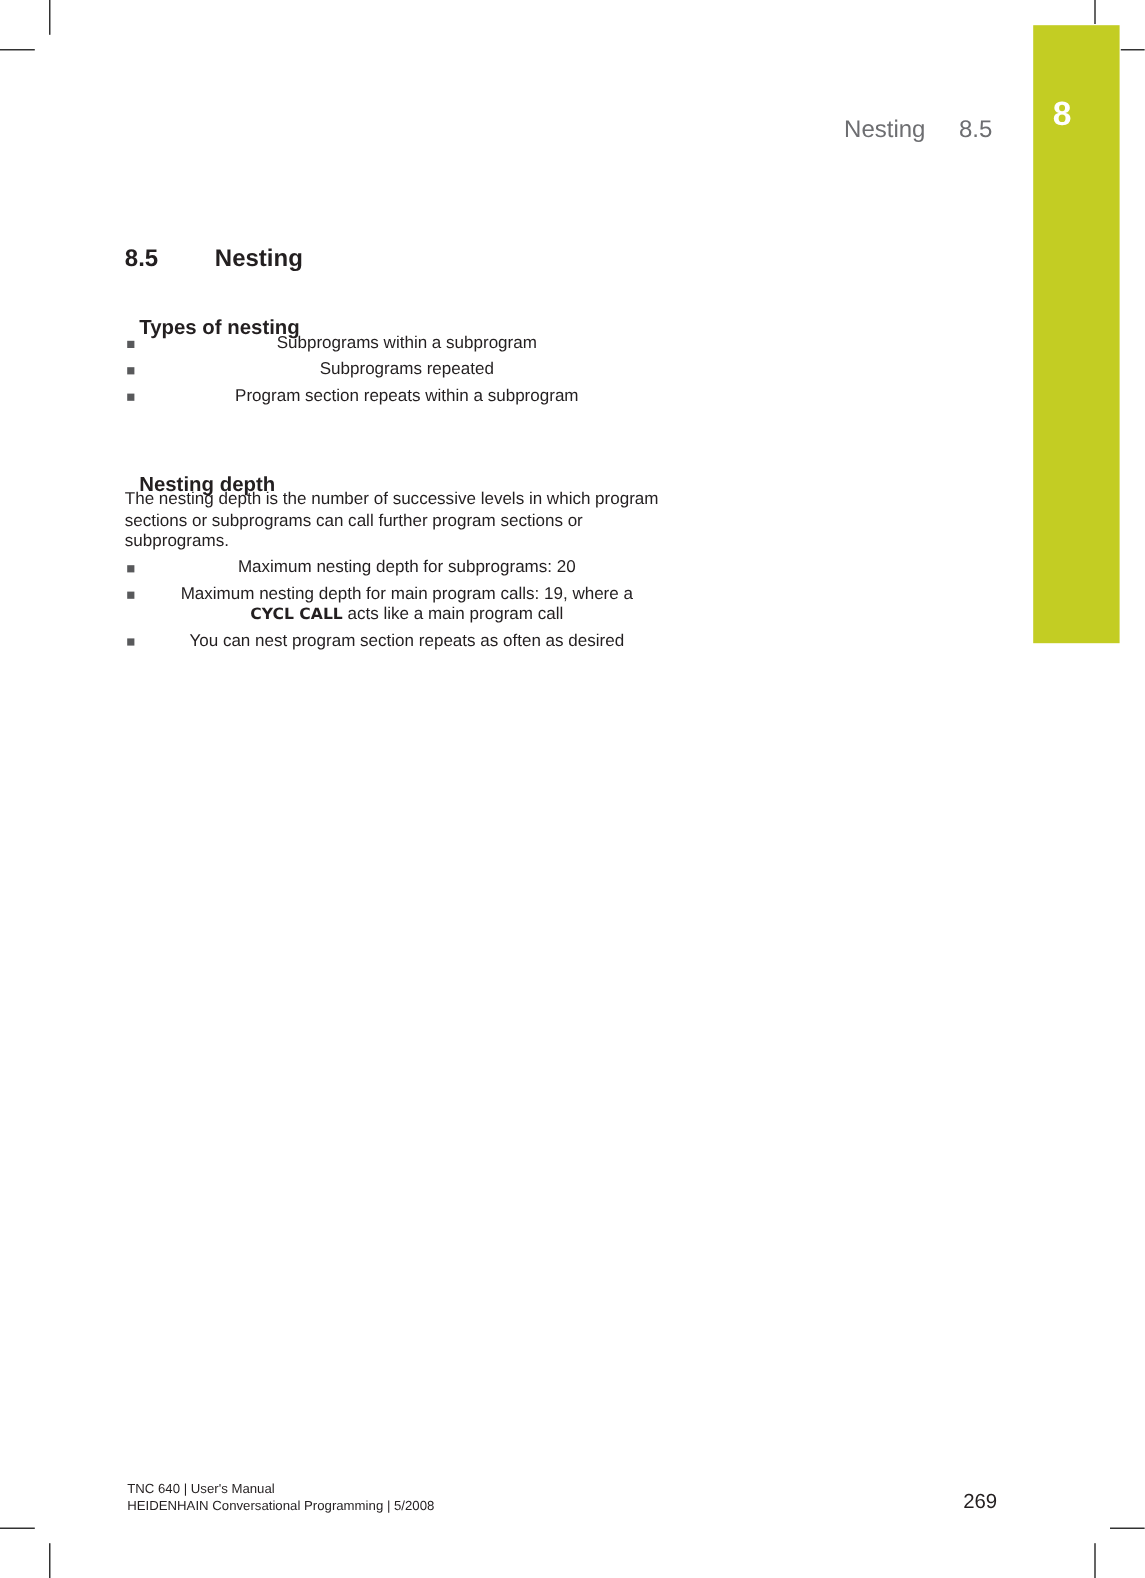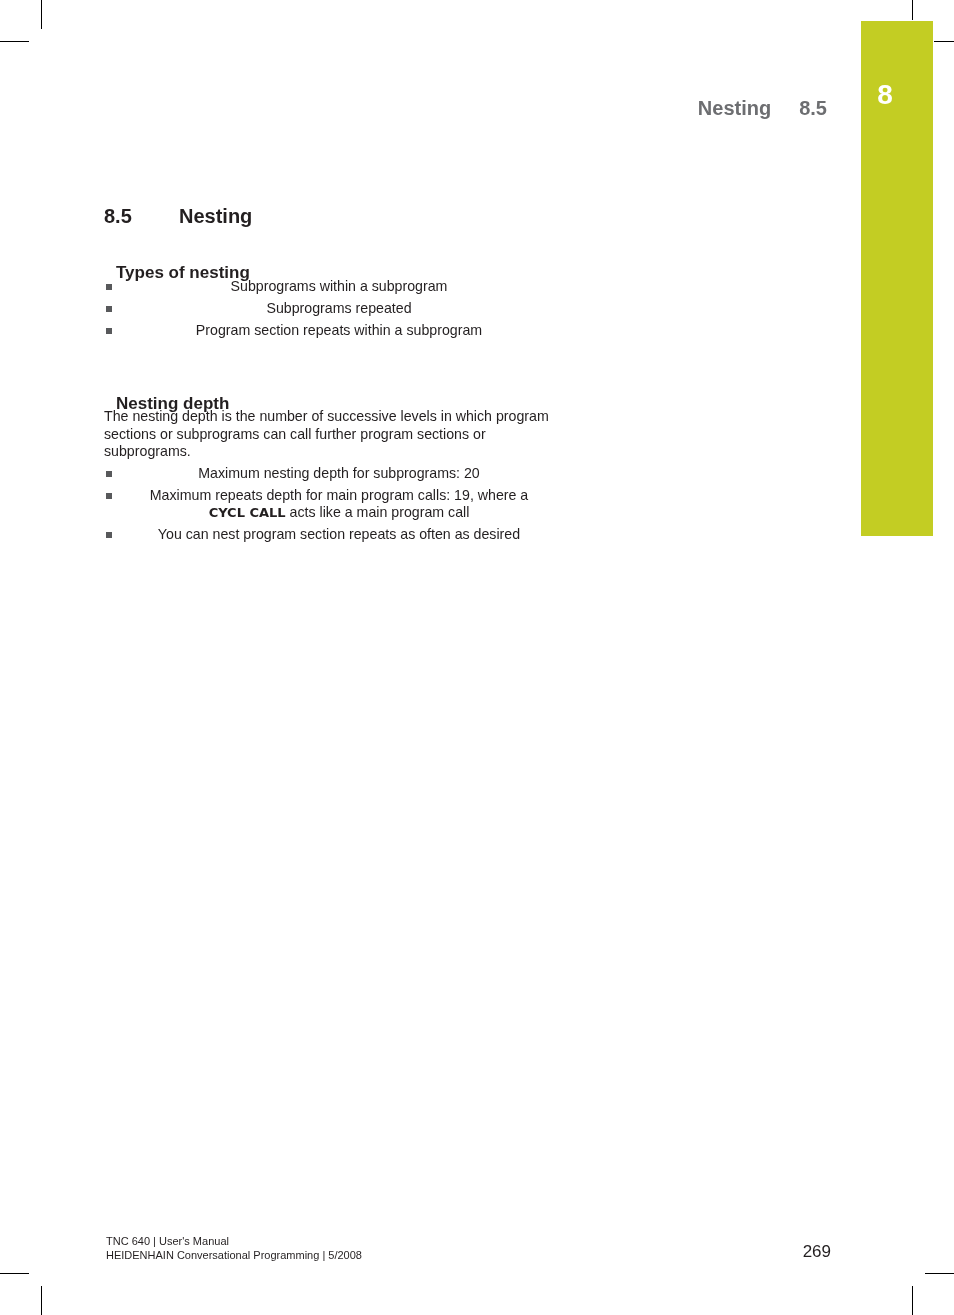--- a/index.html
+++ b/index.html
@@ -10,21 +10,21 @@
     .crop { position: absolute; background: #000; }
     .tab {
       position: absolute; left: 861px; top: 21px; width: 72px; height: 515px;
       background: #c3cd23;
     }
     .tab-num {
       position: absolute; left: 0; width: 48px; top: 58px; text-align: center;
       color: #fff; font-weight: bold; font-size: 28px;
     }
     .running-head {
-      position: absolute; top: 97px; right: 127px; font-size: 20px; font-weight: bold;
+      position: absolute; top: 97px; right: 127px; font-size: 20px; font-weight: normal;
       color: #6d6e71; white-space: nowrap;
     }
     .running-head .num { margin-left: 28px; }
     .section-title {
       position: absolute; left: 104px; top: 205px; font-size: 20px; font-weight: bold; white-space: nowrap;
     }
     .section-title .title { position: absolute; left: 75px; }
     h2 {
       position: absolute; left: 104px; margin: 12px; font-size: 17px; font-weight: bold; white-space: nowrap;
     }
@@ -73,21 +73,21 @@
 <ul style="top:278px;">
   <li><span class="bullet"></span><span>Subprograms within a subprogram</span></li>
   <li><span class="bullet"></span><span>Subprograms repeated</span></li>
   <li><span class="bullet"></span><span>Program section repeats within a subprogram</span></li>
 </ul>
 
 <h2 style="top:382px;">Nesting depth</h2>
 <div class="para">The nesting depth is the number of successive levels in which program sections or subprograms can call further program sections or subprograms.</div>
 <ul style="top:465px;">
   <li><span class="bullet"></span><span>Maximum nesting depth for subprograms: 20</span></li>
-  <li><span class="bullet"></span><span>Maximum repeats depth for main program calls: 19, where a</span><br><span class="code">CYCL CALL</span><span> acts like a main program call</span></li>
+  <li><span class="bullet"></span><span>Maximum nesting depth for main program calls: 19, where a</span><br><span class="code">CYCL CALL</span><span> acts like a main program call</span></li>
   <li><span class="bullet"></span><span>You can nest program section repeats as often as desired</span></li>
 </ul>
 
 <div class="footer">
   <div>TNC 640 | User's Manual</div>
   <div>HEIDENHAIN Conversational Programming | 5/2008</div>
 </div>
 <div class="page-num">269</div>
 
 </body></html>

